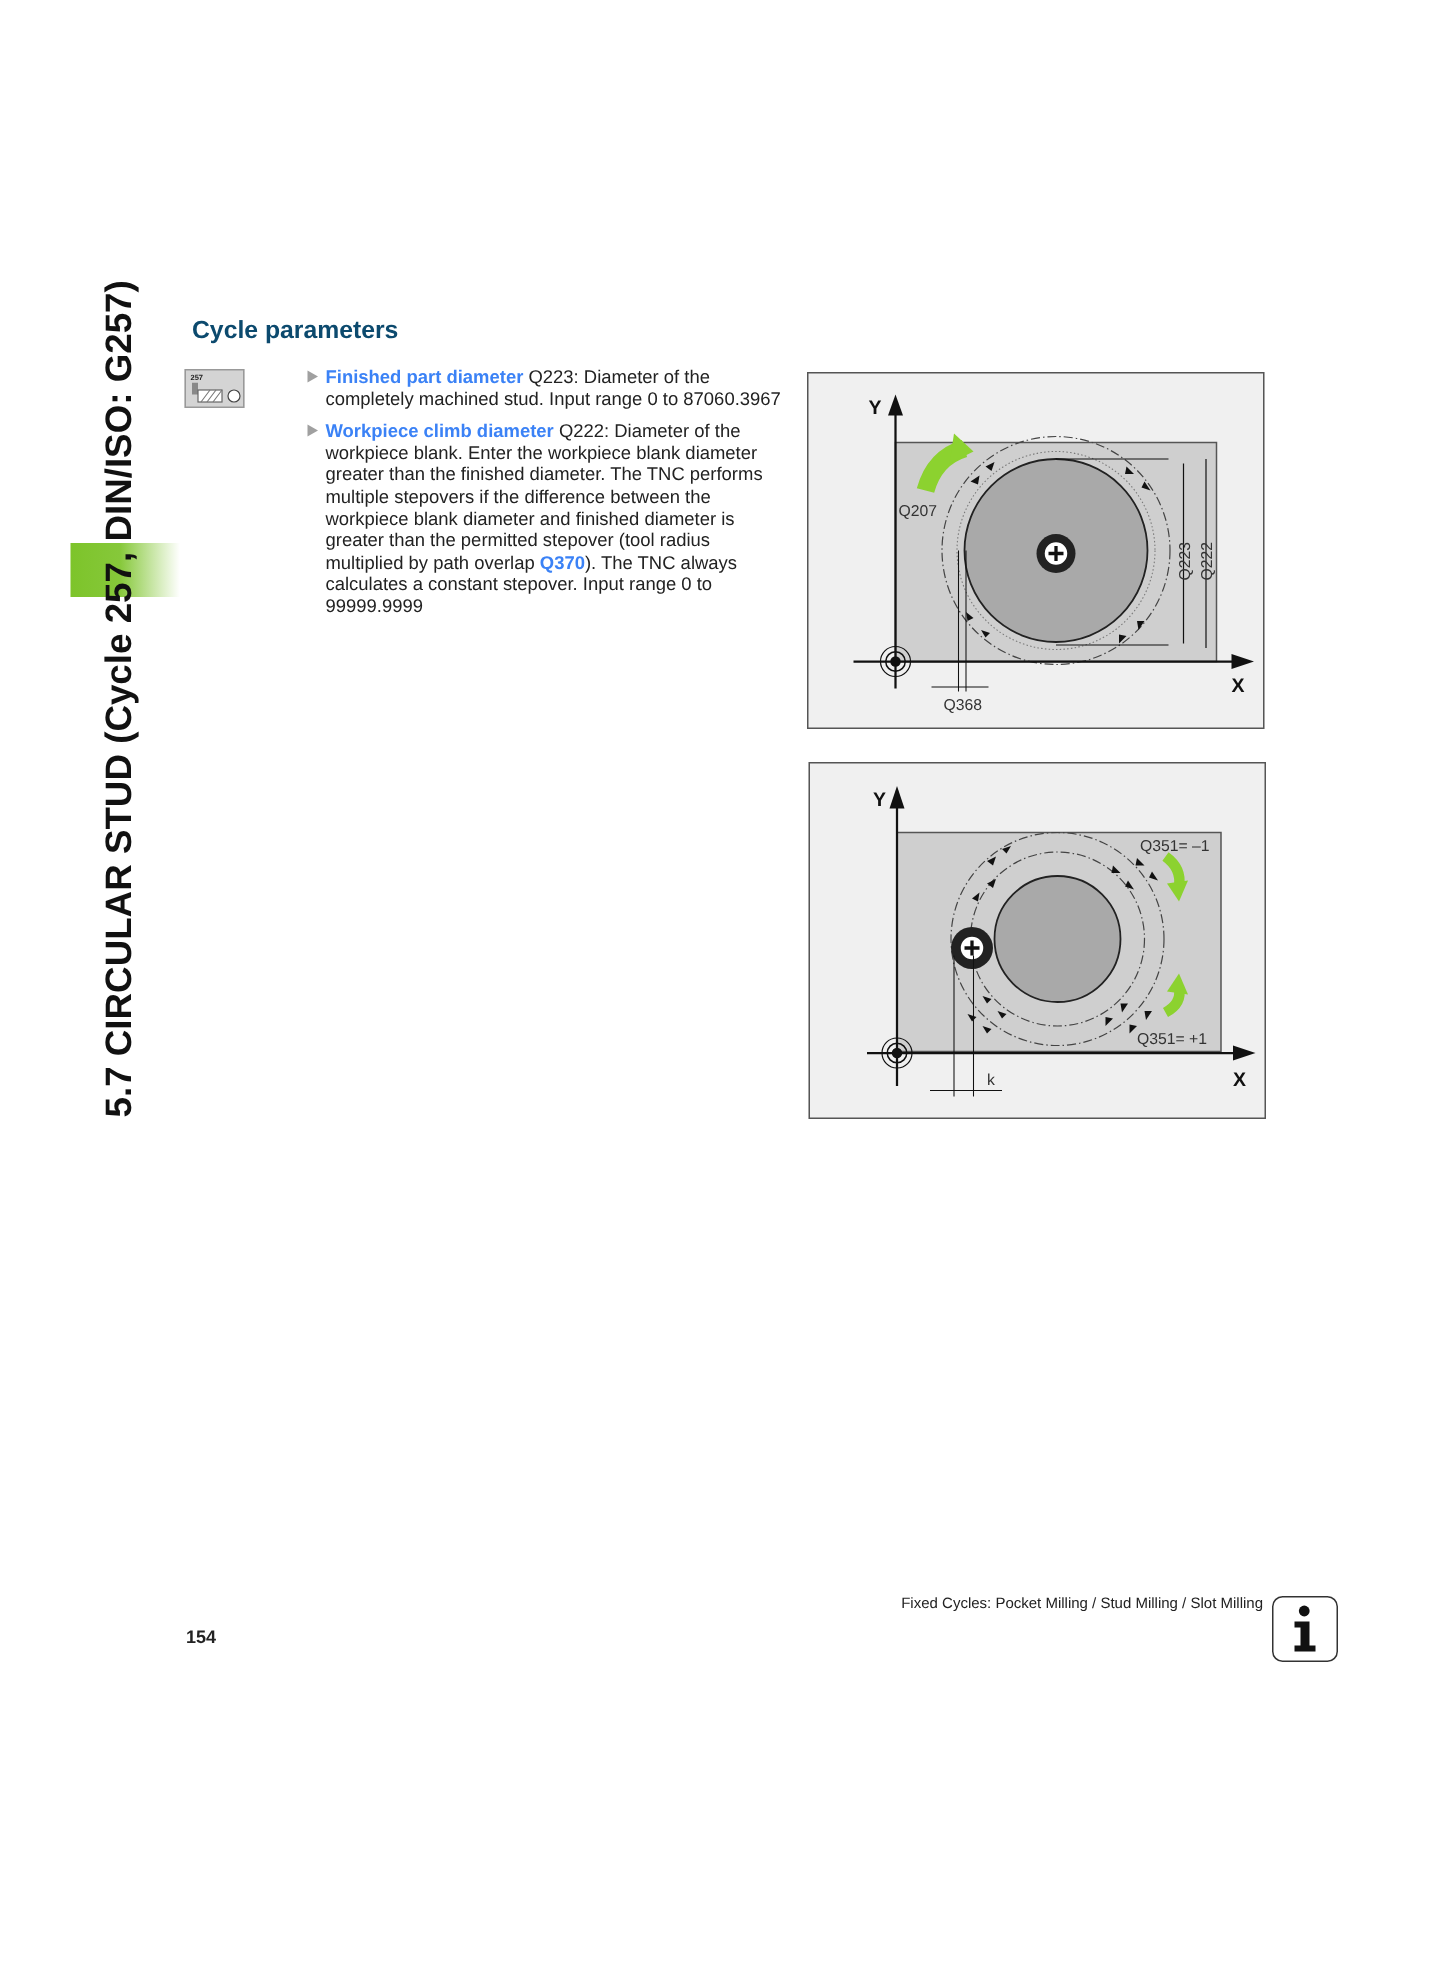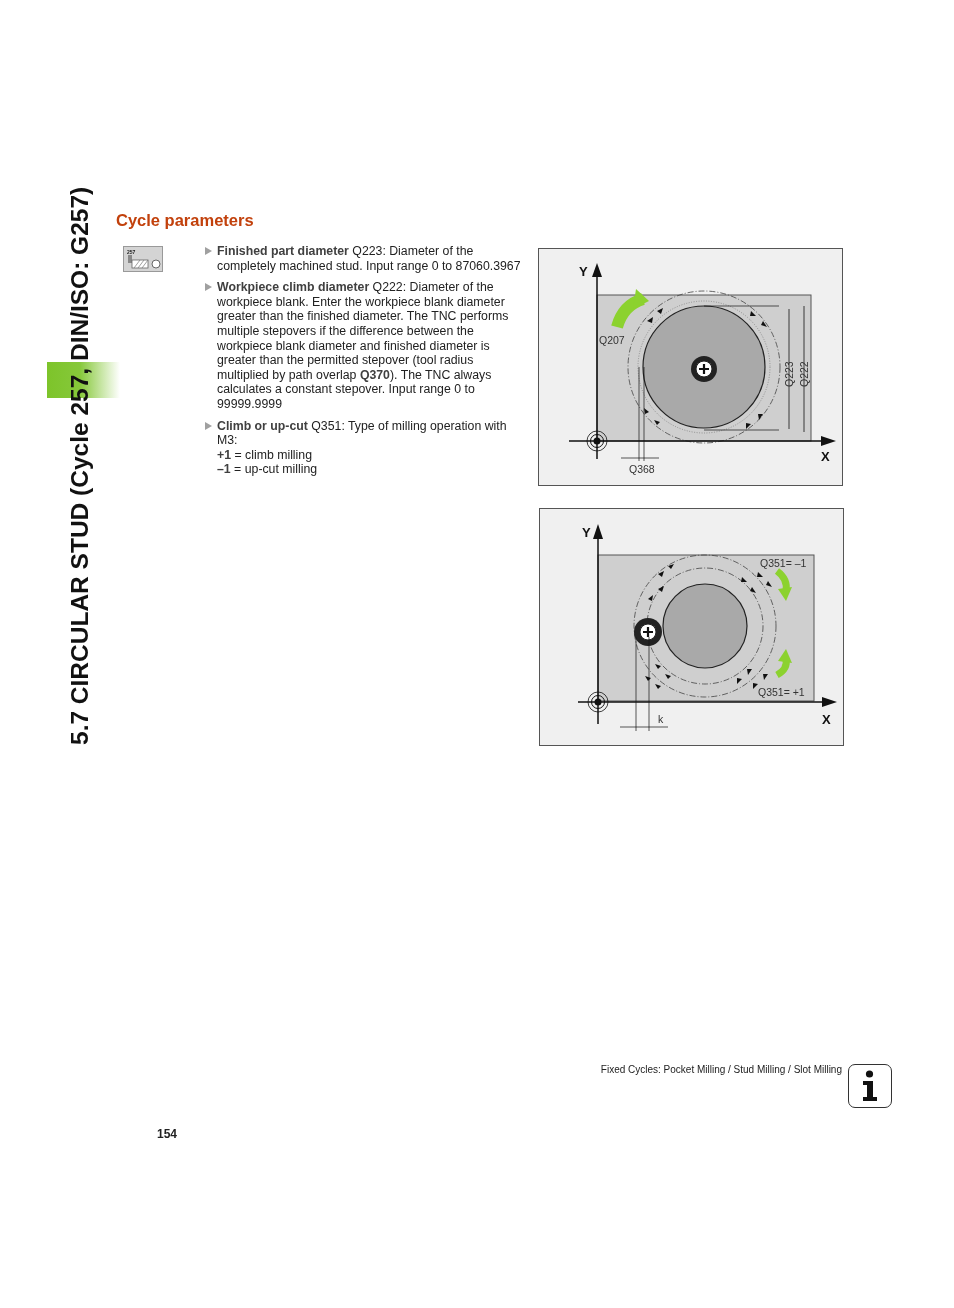--- a/index.html
+++ b/index.html
@@ -3,37 +3,37 @@
 <meta charset="utf-8">
 <style>
   html, body { margin:0; padding:0; background:#fff; }
   body { width:954px; height:1308px; position:relative; overflow:hidden;
          font-family:"Liberation Sans", sans-serif; color:#222; }
   .side-tab { position:absolute; left:47px; top:362px; width:73px; height:36px;
               background:linear-gradient(to right,#7dc42a 0%,#86c83a 45%,#ffffff 100%); }
   .side-title { position:absolute; left:66px; top:745px; transform-origin:0 0;
                 transform:rotate(-90deg); white-space:nowrap; font-weight:bold;
                 font-size:24.5px; color:#111; letter-spacing:0; }
-  .section-title { position:absolute; left:116px; top:211px; font-size:16.5px;
-                   font-weight:bold; color:#c2410c; }
+  .section-title { position:absolute; left:128px; top:211px; font-size:16.5px;
+                   font-weight:bold; color:#0c4a6e; }
   .cycle-icon { position:absolute; left:123px; top:246px; width:40px; height:26px;
                 background:#d4d4d4; border:1px solid #999; box-sizing:border-box; }
   .cycle-icon .num { position:absolute; left:3px; top:2px; font-size:5px; font-weight:bold; }
   .cycle-icon svg { position:absolute; left:2px; top:8px; }
   .params { position:absolute; left:205px; top:244px; width:318px;
             font-size:12.3px; line-height:14.6px; color:#222; }
   .param { position:relative; padding-left:12px; margin-bottom:7px; }
   .param .arrow { position:absolute; left:0; top:3px; width:0; height:0;
                   border-top:4.5px solid transparent; border-bottom:4.5px solid transparent;
                   border-left:7px solid #a0a0a0; }
-  .param b { font-weight:bold; color:#404040;margin-top:16px; }
+  .param b { font-weight:bold; color:#3b82f6;margin-top:16px; }
   .figure { position:absolute; border:1px solid #555; background:#f0f0f0; box-sizing:border-box; }
   .fig1 { left:538px; top:248px; width:305px; height:238px; }
   .fig2 { left:539px; top:508px; width:305px; height:238px; }
-  .footer-page { position:absolute; left:124px; top:1127px; font-size:12px; font-weight:bold;margin-left:33px; }
+  .footer-page { position:absolute; left:124px; top:1084px; font-size:12px; font-weight:bold; }
   .footer-text { position:absolute; right:112px; top:1064px; font-size:10px; color:#222; }
   .info-icon { position:absolute; left:848px; top:1064px; width:44px; height:44px;
                border:1.5px solid #333; border-radius:7px; box-sizing:border-box; background:#fff; }
 </style>
 </head>
 <body>
 
 <div class="side-tab"></div>
 <div class="side-title">5.7 CIRCULAR STUD (Cycle 257, DIN/ISO: G257)</div>
 
@@ -54,27 +54,20 @@
 <div class="params">
   <div class="param">
     <span class="arrow"></span>
     <b>Finished part diameter</b>
     <span>Q223</span><span>: Diameter of the completely machined stud. Input range 0 to 87060.3967</span>
   </div>
   <div class="param">
     <span class="arrow"></span>
     <b>Workpiece climb diameter</b>
     <span>Q222</span><span>: Diameter of the workpiece blank. Enter the workpiece blank diameter greater than the finished diameter. The TNC performs multiple stepovers if the difference between the workpiece blank diameter and finished diameter is greater than the permitted stepover (tool radius multiplied by path overlap </span><b>Q370</b><span>). The TNC always calculates a constant stepover. Input range 0 to 99999.9999</span>
-  </div>
-  <div class="param">
-    <span class="arrow"></span>
-    <b>Climb or up-cut</b>
-    <span>Q351</span><span>: Type of milling operation with M3:</span><br>
-    <b>+1</b><span> = climb milling</span><br>
-    <b>–1</b><span> = up-cut milling</span>
   </div>
 </div>
 
 <div class="figure fig1">
   <svg width="303" height="236" viewBox="0 0 303 236" font-family="Liberation Sans, sans-serif">
     <defs>
       <marker id="ah" markerWidth="6" markerHeight="6" refX="5" refY="3" orient="auto">
         <path d="M0,0 L6,3 L0,6 Z" fill="#111"></path>
       </marker>
     </defs>

